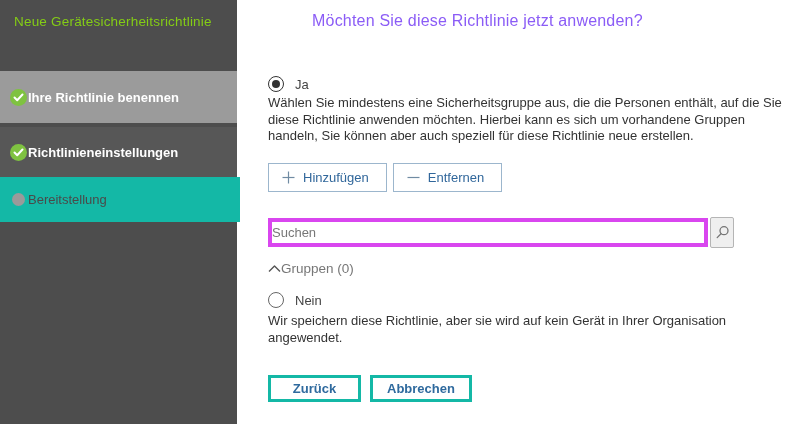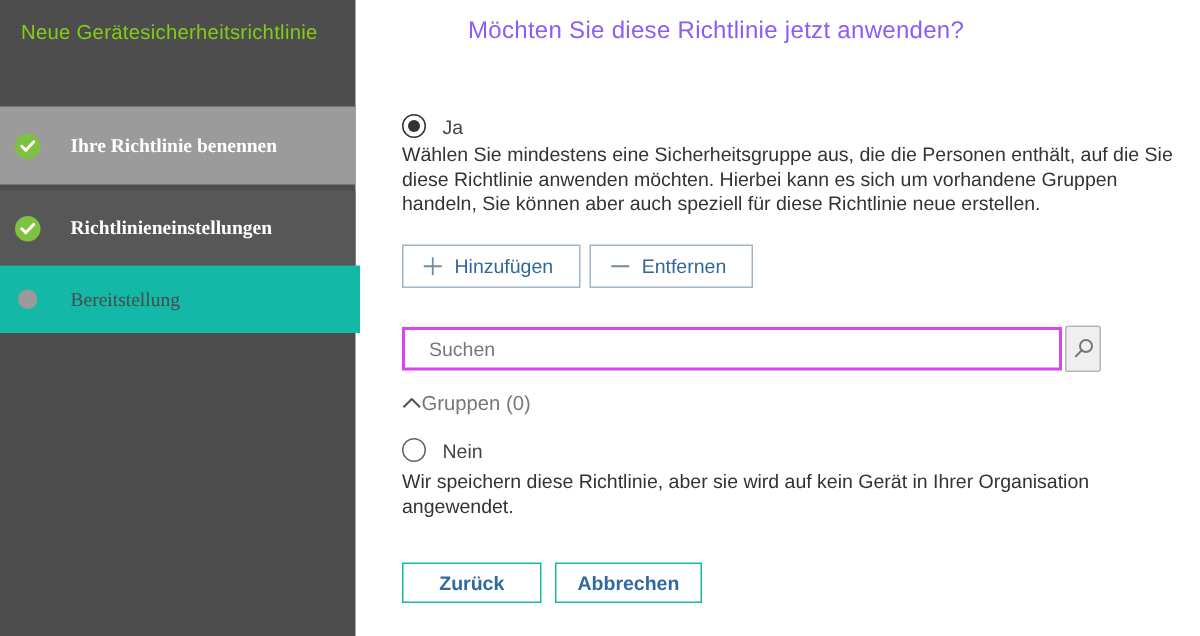--- a/index.html
+++ b/index.html
@@ -24,21 +24,21 @@
     font-size: 13.5px;
     font-weight: 400;
     letter-spacing: 0.2px;
   }
   .step {
     position: absolute; left: 0; width: 237px;
     display: flex; align-items: center;
     padding-left: 10px;
     cursor: pointer;
   }
-  .step-label { font-size: 13px; font-weight: bold; color: #ffffff; margin-left: 20px; font-family: Liberation Serif, serif; }
+  .step-label { font-size: 13px; font-weight: bold; color: #ffffff; margin-left: 1px; }
   .step-1 { top: 71px;  height: 52px; background: #9b9b9b; }
   .step-2 { top: 127px; height: 50px; background: #575757; }
   .step-3 { top: 177px; height: 45px; background: #14b8a6; width: 240px; }
   .step-3 .step-label { color: #4a4a4a; font-weight: 400; }
   .step-4 { top: 222px; height: 62px; background: #575757; border-bottom: 1px solid #868686; }
 
   .check-circle {
     width: 17px; height: 17px; border-radius: 50%;
     background: #7fc241;
     display: flex; align-items: center; justify-content: center;
@@ -88,43 +88,43 @@
     color: #31679b; font-size: 13px;
     font-family: "Liberation Sans", sans-serif;
     display: flex; align-items: center; gap: 8px;
     padding: 0 17px 0 13px;
     cursor: pointer;
   }
 
   .search-row { position: absolute; left: 31px; top: 218px; display: flex; align-items: flex-start; }
   .search-input {
     width: 440px; height: 29px;
-    border: 2px solid #d946ef; background: #fff;
-    font-family: "Liberation Sans", sans-serif;
-    font-size: 13px; color: #333; padding: 0 16px;
+    border: 4px solid #d946ef; background: #fff;
+    font-family: "Liberation Sans", sans-serif;
+    font-size: 13px; color: #333; padding: 0 0;
     outline: none;
   }
   .search-input::placeholder { color: #777777; opacity: 1; }
   .search-btn {
     width: 24px; height: 31px; margin-left: 2px; margin-top: -1px;
     background: #efefef; border: 1px solid #b5b5b5; border-radius: 2px;
     display: flex; align-items: center; justify-content: center;
     cursor: pointer;
   }
 
   .groups-row {
     position: absolute; left: 31px; top: 261px;
     display: flex; align-items: center; gap: 0;
     color: #777777; font-size: 13.5px; cursor: pointer;
   }
 
   .footer-row { position: absolute; left: 31px; top: 375px; display: flex; gap: 9px; }
   .footer-btn {
     height: 27px; min-width: 93px;
-    background: #ffffff; border: 1px solid #14b8a6;
+    background: #ffffff; border: 3px solid #14b8a6;
     color: #2f6a9e; font-size: 13px; font-weight: 600;
     font-family: "Liberation Sans", sans-serif;
     display: flex; align-items: center; justify-content: center;
     padding: 0 14px; cursor: pointer;
   }
   .footer-btn.primary {
     background: #1072c6; border-color: #1072c6;
     color: #ffffff; font-weight: bold;
   }
 </style>

